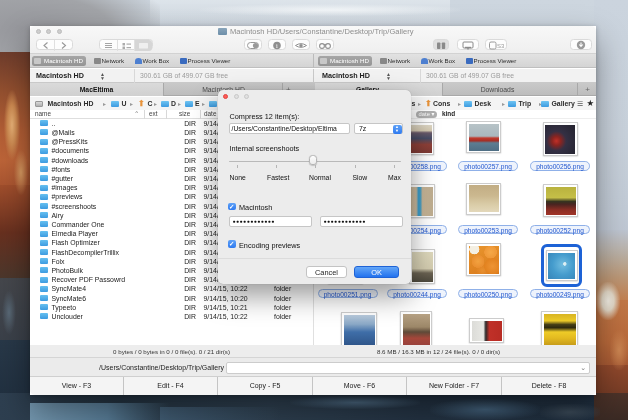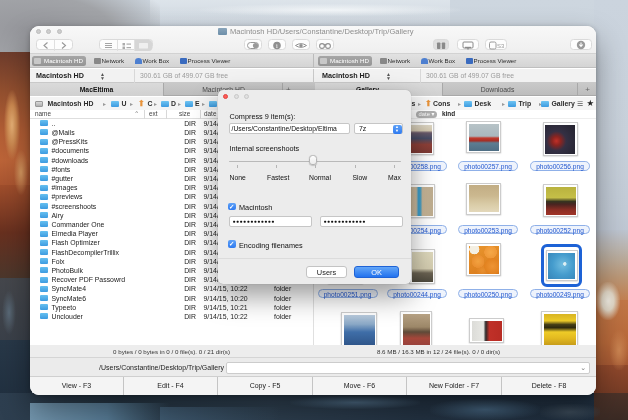--- a/index.html
+++ b/index.html
@@ -1,19 +1,19 @@
 <!DOCTYPE html>
 <html><head><meta charset="utf-8">
 <style>
 *{margin:0;padding:0;box-sizing:border-box}
 html,body{width:628px;height:420px;overflow:hidden}
 body{font-family:"Liberation Sans",sans-serif;position:relative;background:#b9c3ce}
 #wall{position:absolute;inset:0}
 .wp{position:absolute}
-#win{position:absolute;left:30px;top:26px;width:566px;height:369px;background:#fff;border-radius:9px;box-shadow:0 14px 30px rgba(0,0,0,.38),0 1px 5px rgba(0,0,0,.25);overflow:hidden}
+#win{position:absolute;left:30px;top:26px;width:566px;height:369px;background:#fff;border-radius:0;box-shadow:0 14px 30px rgba(0,0,0,.38),0 1px 5px rgba(0,0,0,.25);overflow:hidden}
 
 #chrome{position:absolute;left:0;top:0;width:566px;height:28px;background:linear-gradient(#f8f8f8,#efefef);border-bottom:1px solid #d2d2d2;border-radius:5px 5px 0 0}
 .dot{position:absolute;width:5.4px;height:5.4px;border-radius:50%;background:#cdcdcd;border:.5px solid #bdbdbd;top:2.6px}
 #ttl{position:absolute;top:1px;left:3px;width:566px;text-align:center;font-size:7.5px;letter-spacing:.05px;color:#8d8d8d;line-height:9.5px}
 .tbtn{position:absolute;background:#fdfdfd;border:1px solid #dadada;border-radius:3.5px;top:12.5px;height:11px}
 .seg{position:absolute;top:0;height:11px;border-right:1px solid #e0e0e0;text-align:center}
 .tbtn svg{display:block;margin:0 auto}
 
 #dbar{position:absolute;left:0;top:28px;width:566px;height:14px;background:linear-gradient(#e2e2e2,#d4d4d4);border-bottom:1px solid #bfbfbf}
 .dsel{position:absolute;top:2px;height:10px;background:linear-gradient(#a6a6a6,#949494);border-radius:2.5px;color:#fff;font-size:6.2px;line-height:10px;padding:0 3px 0 12px}
@@ -526,21 +526,21 @@
     <div class="fk" style="left:283px;width:94px">Move - F6</div>
     <div class="fk" style="left:377px;width:95px">New Folder - F7</div>
     <div class="fk" style="left:472px;width:94px;border-right:none">Delete - F8</div>
   </div>
 </div>
 
 <div id="dlg">
   <div class="ddot" style="left:4.5px;background:#fc5b57;border:.5px solid #e2443f"></div>
   <div class="ddot" style="left:15.5px;background:#e0e0e0;border:.5px solid #c8c8c8"></div>
   <div class="ddot" style="left:26px;background:#e0e0e0;border:.5px solid #c8c8c8"></div>
-  <div class="dl" style="left:11.5px;top:22px">Compress 9 item(s):</div>
+  <div class="dl" style="left:11.5px;top:22px">Compress 12 item(s):</div>
   <div class="fld" style="left:10.5px;top:33px;width:121px;height:11px;font-size:6.8px;line-height:10px;color:#111;padding-left:2px;white-space:nowrap;overflow:hidden">/Users/Constantine/Desktop/Eltima</div>
   <div class="fld" style="left:136px;top:33px;width:49px;height:11px;font-size:6.9px;line-height:10px;color:#111;padding-left:4px">7z<span style="position:absolute;right:.5px;top:.5px;width:9px;height:9px;background:linear-gradient(#5ea1f7,#2e7af0);border-radius:2px;color:#fff;font-size:4px;line-height:4.5px;text-align:center">▲<br>▼</span></div>
   <div class="dl" style="left:11.5px;top:54px">Internal screenshoots</div>
   <div style="position:absolute;left:10.5px;top:70.5px;width:172px;height:1.5px;background:#b9b9b9;border-radius:1px"></div>
   <div style="position:absolute;left:91px;top:65px;width:8px;height:10px;background:linear-gradient(#fdfdfd,#ececec);border:.5px solid #b5b5b5;border-radius:3.5px 3.5px 3px 3px;box-shadow:0 .5px 1px rgba(0,0,0,.3)"></div>
   <div style="position:absolute;left:18.5px;top:75px;width:1px;height:2.5px;background:#b5b5b5"></div>
     <div style="position:absolute;left:57.5px;top:75px;width:1px;height:2.5px;background:#b5b5b5"></div>
     <div style="position:absolute;left:97px;top:75px;width:1px;height:2.5px;background:#b5b5b5"></div>
     <div style="position:absolute;left:136.5px;top:75px;width:1px;height:2.5px;background:#b5b5b5"></div>
     <div style="position:absolute;left:176px;top:75px;width:1px;height:2.5px;background:#b5b5b5"></div>
@@ -549,17 +549,17 @@
   <div class="dl" style="left:91px;top:84px;font-size:6.8px">Normal</div>
   <div class="dl" style="left:134.5px;top:84px;font-size:6.8px">Slow</div>
   <div class="dl" style="left:170px;top:84px;font-size:6.8px">Max</div>
   <div class="cb" style="left:10px;top:112.5px">✓</div>
   <div class="dl" style="left:21px;top:113px">Macintosh</div>
   <div class="fld" style="left:10.5px;top:125.5px;width:83px;height:11.5px"></div>
   <div class="fld" style="left:101.5px;top:125.5px;width:83px;height:11.5px"></div>
   <div class="dots" style="left:14.5px;top:126px">●●●●●●●●●●●●</div>
   <div class="dots" style="left:105.5px;top:126px">●●●●●●●●●●●●</div>
   <div class="cb" style="left:10px;top:150px">✓</div>
-  <div class="dl" style="left:21px;top:150.5px">Encoding filenames</div>
+  <div class="dl" style="left:21px;top:150.5px">Encoding previews</div>
   <div style="position:absolute;left:0;top:168px;width:193px;height:1px;background:#dcdcdc"></div>
-  <div id="cancel">Users</div>
+  <div id="cancel">Cancel</div>
   <div id="ok">OK</div>
 </div>
 
 </body></html>

